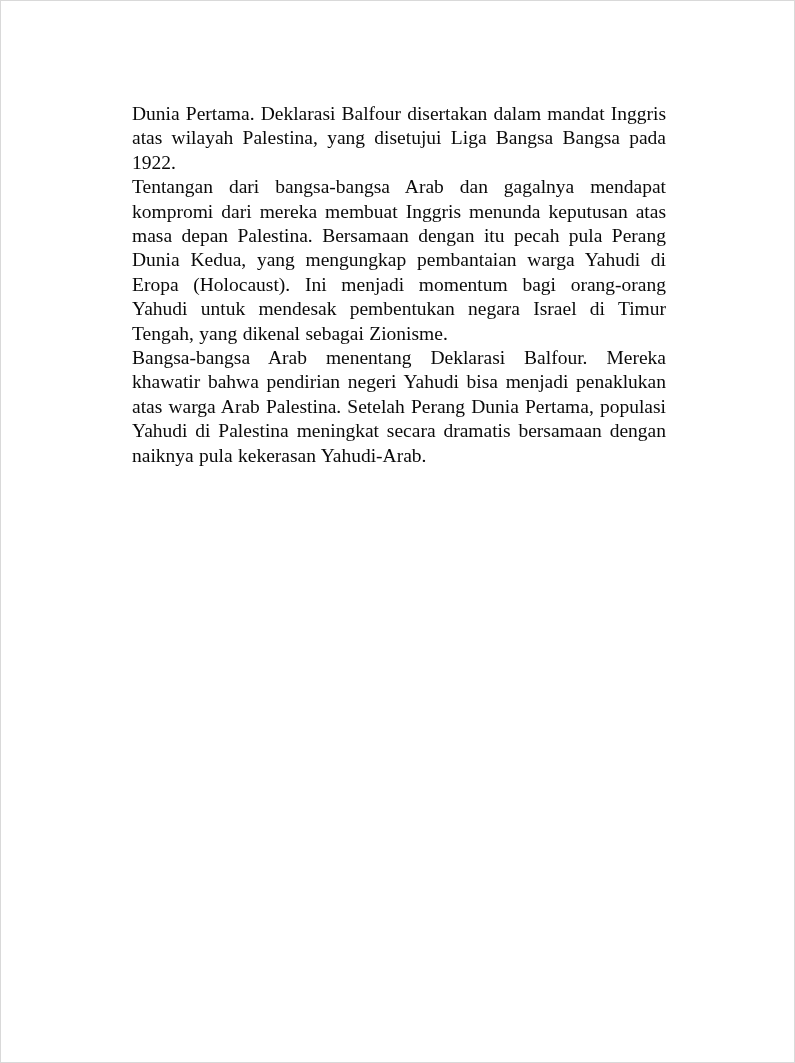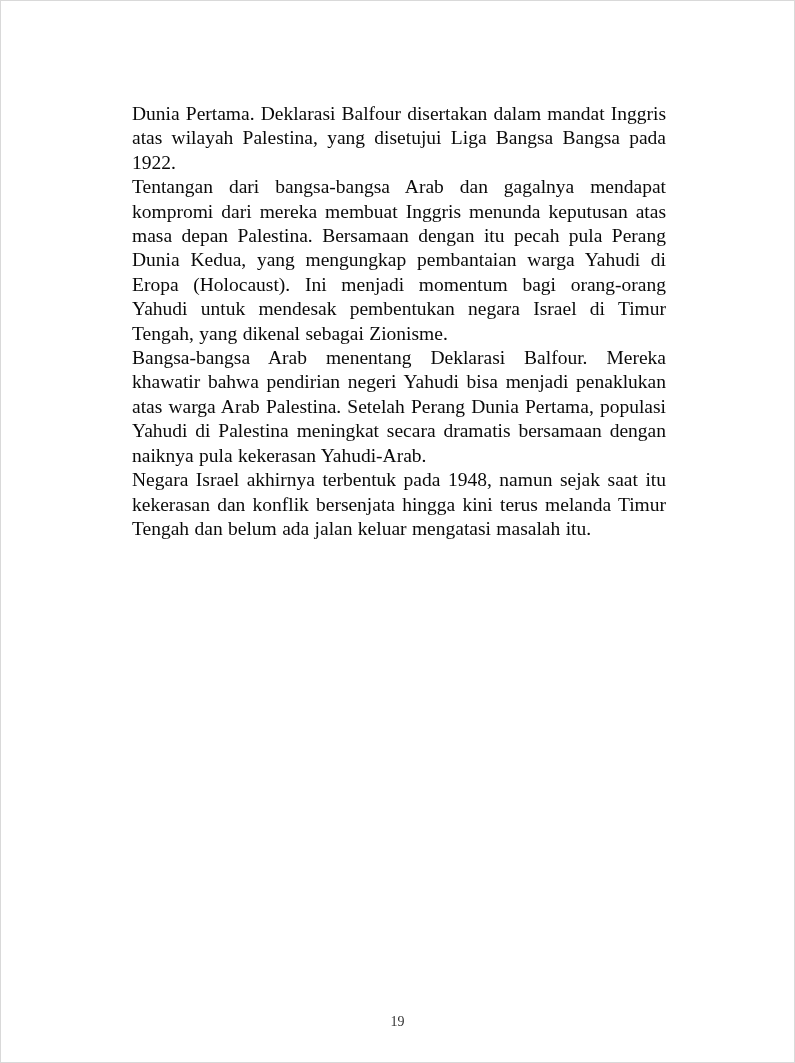--- a/index.html
+++ b/index.html
@@ -45,16 +45,14 @@
   }
 </style>
 </head>
 <body>
 
 <div class="page">
   <div class="text-block">
     <p>Dunia Pertama. Deklarasi Balfour disertakan dalam mandat Inggris atas wilayah Palestina, yang disetujui Liga Bangsa Bangsa pada 1922.</p>
     <p>Tentangan dari bangsa-bangsa Arab dan gagalnya mendapat kompromi dari mereka membuat Inggris menunda keputusan atas masa depan Palestina. Bersamaan dengan itu pecah pula Perang Dunia Kedua, yang mengungkap pembantaian warga Yahudi di Eropa (Holocaust). Ini menjadi momentum bagi orang-orang Yahudi untuk mendesak pembentukan negara Israel di Timur Tengah, yang dikenal sebagai Zionisme.</p>
     <p>Bangsa-bangsa Arab menentang Deklarasi Balfour. Mereka khawatir bahwa pendirian negeri Yahudi bisa menjadi penaklukan atas warga Arab Palestina. Setelah Perang Dunia Pertama, populasi Yahudi di Palestina meningkat secara dramatis bersamaan dengan naiknya pula kekerasan Yahudi-Arab.</p>
-    <p>Negara Israel akhirnya terbentuk pada 1948, namun sejak saat itu kekerasan dan konflik bersenjata hingga kini terus melanda Timur Tengah dan belum ada jalan keluar mengatasi masalah itu.</p>
   </div>
-  <div class="page-number">19</div>
 </div>
 
 </body></html>

